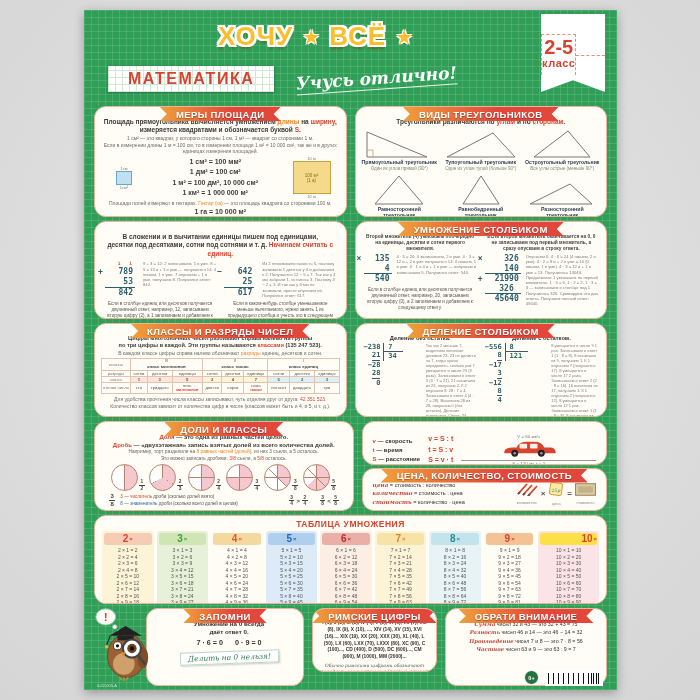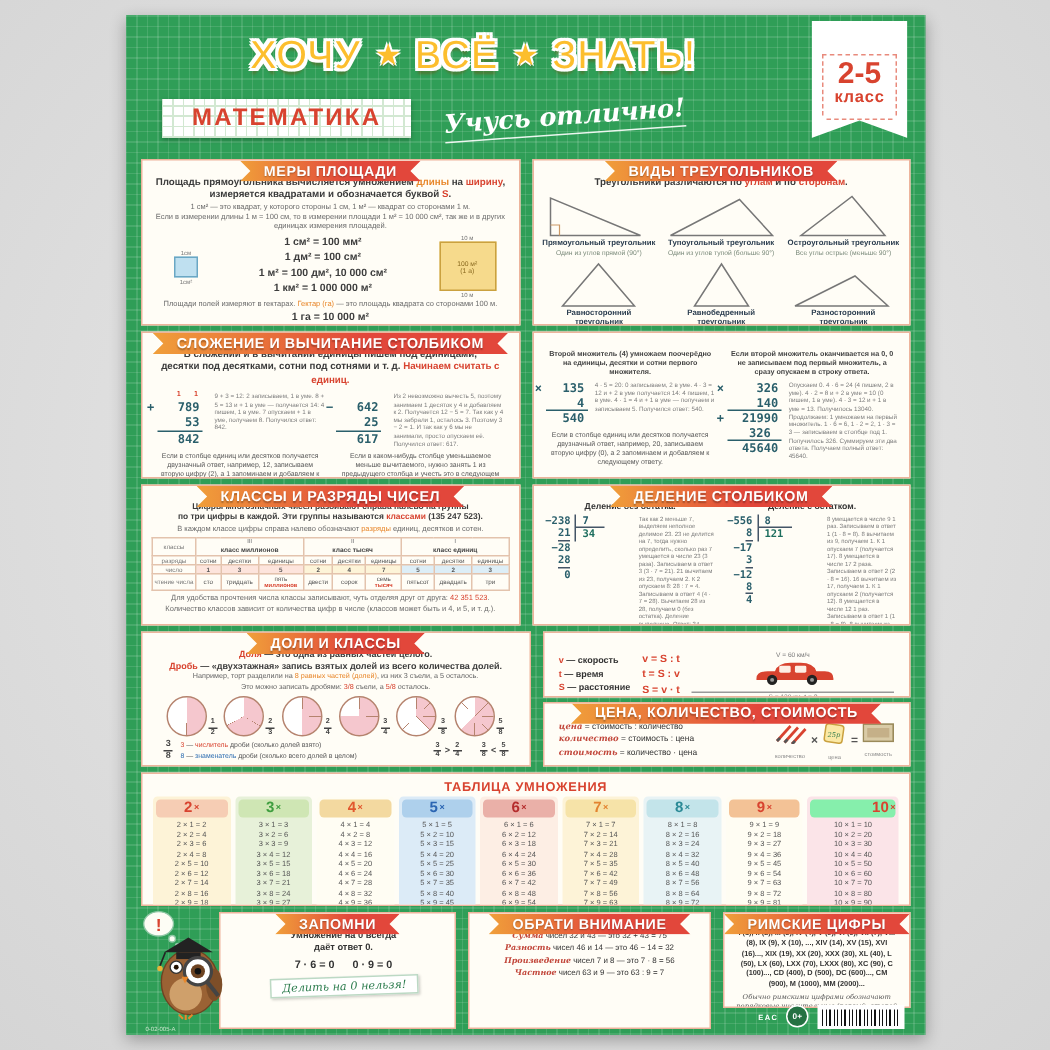--- a/index.html
+++ b/index.html
@@ -8,42 +8,42 @@
        font-family:"Liberation Sans",sans-serif;-webkit-font-smoothing:antialiased}
   .poster{position:absolute;left:84px;top:10px;width:533px;height:680px;box-sizing:border-box;
           background-color:#2f9e57;
           background-image:repeating-linear-gradient(0deg,rgba(255,255,255,.12) 0 1px,transparent 1px 7px),
                            repeating-linear-gradient(90deg,rgba(255,255,255,.12) 0 1px,transparent 1px 7px);
           box-shadow:0 3px 10px rgba(0,0,0,.3);
           padding:4px 10px 6px;display:flex;flex-direction:column;gap:4px}
   
   .header{position:relative;height:88px;flex:none}
   .title-row{display:flex;justify-content:center;align-items:center;gap:9px;padding-top:7px;margin-right:70px}
-  .big-title{font-size:26px;font-weight:400;letter-spacing:1px;color:#fcbe2d;white-space:nowrap;
+  .big-title{font-size:26px;font-weight:700;letter-spacing:1px;color:#fcbe2d;white-space:nowrap;
      text-shadow:-2px -2px 0 #fff,2px -2px 0 #fff,-2px 2px 0 #fff,2px 2px 0 #fff,0 -2px 0 #fff,0 2px 0 #fff,-2px 0 0 #fff,2px 0 0 #fff,0 4px 2px rgba(120,70,0,.45)}
   .star{font-size:20px;color:#fcbe2d;
      text-shadow:-1px -1px 0 #fff,1px -1px 0 #fff,-1px 1px 0 #fff,1px 1px 0 #fff,0 2px 1px rgba(120,70,0,.4)}
   .badge{position:absolute;right:2px;top:0;width:64px;height:78px;background:#fff;
      clip-path:polygon(0 0,100% 0,100% 100%,50% 85%,0 100%);
-     display:flex;flex-direction:column;align-items:center;padding-top:22px;box-sizing:border-box}
+     display:flex;flex-direction:row;align-items:center;padding-top:3px;box-sizing:border-box}
   .badge-box{border:1.5px dashed #e88a7c;border-bottom:none;width:48px;text-align:center;padding:2px 0 6px}
   .badge-num{font-size:20px;font-weight:800;color:#d8432f;line-height:1}
   .badge-word{font-size:11px;font-weight:700;color:#d8432f;letter-spacing:.5px}
   .badge-zig{width:44px;border-bottom:1.5px dashed #e88a7c;margin-top:2px}
   .subject-row{position:absolute;left:14px;top:52px;display:flex;align-items:center;gap:22px}
   .subject-band{background-color:#fff;
      background-image:repeating-linear-gradient(0deg,#d2e8d2 0 1px,transparent 1px 7px),
                       repeating-linear-gradient(90deg,#d2e8d2 0 1px,transparent 1px 7px);
      padding:4px 20px;font-size:16px;font-weight:800;color:#d8432f;letter-spacing:1.5px;
      box-shadow:0 1px 3px rgba(0,0,0,.25)}
   .slogan{font-family:"DejaVu Serif",serif;font-style:italic;font-weight:700;font-size:17px;color:#fff;
      transform:rotate(-4deg);border-bottom:1.5px solid rgba(255,255,255,.9);padding-bottom:1px}
   
   .row{display:flex;gap:8px;flex:none}
-  .panel{position:relative;background:#fffdf6;border:1px solid #edb49c;border-radius:0;
+  .panel{position:relative;background:#fffdf6;border:1px solid #edb49c;border-radius:12px;
          box-sizing:border-box;padding:11px 6px 2px;flex:1;overflow:hidden}
   .ribbon{position:absolute;top:0;left:50%;transform:translateX(-50%);
      background:linear-gradient(90deg,#f09f3a,#e2473b 60%);color:#fff;font-weight:800;font-size:9.5px;
      letter-spacing:.4px;padding:1.5px 16px;white-space:nowrap;text-shadow:0 1px 1px rgba(0,0,0,.3);
      clip-path:polygon(0 0,100% 0,calc(100% - 7px) 50%,100% 100%,0 100%,7px 50%)}
   .c-r{color:#d8432f}.c-o{color:#e8872b}.c-b{color:#2b6cb0}
   .bold-intro{font-size:6.5px;font-weight:700;color:#3b3b3b;line-height:1.3;text-align:center}
   .fine{font-size:5px;color:#6b6b6b;line-height:1.35;text-align:center}
   .eq{font-size:7px;font-weight:700;color:#3d3d3d;text-align:center;line-height:1.5}
   
@@ -161,21 +161,20 @@
 <body>
 
 <div class="poster">
 
   <div class="header">
     <div class="title-row">
       <span class="big-title">ХОЧУ</span>
       <span class="star">★</span>
       <span class="big-title">ВСЁ</span>
       <span class="star">★</span>
-      <span class="big-title">ЗНАТЬ!</span>
     </div>
     <div class="badge">
       <div class="badge-box">
         <div class="badge-num">2-5</div>
         <div class="badge-word">класс</div>
       </div>
       <div class="badge-zig"></div>
     </div>
     <div class="subject-row">
       <div class="subject-band">МАТЕМАТИКА</div>
@@ -262,21 +261,20 @@
           </svg>
           <div class="tri-name">Разносторонний треугольник</div>
 
         </div>
       </div>
     </div>
   </div>
 
   <div class="row" style="height:98px">
     <div class="panel">
-      <div class="ribbon">СЛОЖЕНИЕ И ВЫЧИТАНИЕ СТОЛБИКОМ</div>
       <div class="bold-intro">В сложении и в вычитании единицы пишем под единицами,</div>
       <div class="bold-intro"><span>десятки под десятками, сотни под сотнями и т. д. </span><span class="c-r">Начинаем считать с единиц.</span></div>
       <div class="as-row">
         <div class="colblock" style="width:30px">
           <div class="carry">1 1</div>
           <div class="cb-row"><span class="cb-op">+</span><span>789</span></div>
           <div class="cb-row">53</div>
           <div class="cb-row cb-res">842</div>
         </div>
         <div class="steps">9 + 3 = 12: 2 записываем, 1 в уме. 8 + 5 = 13 и + 1 в уме — получается 14: 4 пишем, 1 в уме. 7 опускаем + 1 в уме, получаем 8. Получился ответ: 842.</div>
@@ -288,20 +286,21 @@
         </div>
         <div class="steps">Из 2 невозможно вычесть 5, поэтому занимаем 1 десяток у 4 и добавляем к 2. Получается 12 − 5 = 7. Так как у 4 мы забрали 1, осталось 3. Поэтому 3 − 2 = 1. И так как у 6 мы не занимали, просто опускаем её. Получился ответ: 617.</div>
       </div>
       <div class="notes-row">
         <div class="note">Если в столбце единиц или десятков получается двузначный ответ, например, 12, записываем вторую цифру (2), а 1 запоминаем и добавляем к следующему ответу.</div>
         <div class="note">Если в каком-нибудь столбце уменьшаемое меньше вычитаемого, нужно занять 1 из предыдущего столбца и учесть это в следующем вычислении.</div>
       </div>
     </div>
 
     <div class="panel">
+      <div class="ribbon">УМНОЖЕНИЕ СТОЛБИКОМ</div>
       <div class="m2">
         <div class="m2half">
           <div class="m2intro">Второй множитель (4) умножаем поочерёдно на единицы, десятки и сотни первого множителя.</div>
           <div class="m2body">
             <div class="colblock" style="width:28px">
               <div class="cb-row"><span class="cb-op">×</span><span>135</span></div>
               <div class="cb-row">4</div>
               <div class="cb-row cb-res">540</div>
             </div>
             <div class="steps">4 · 5 = 20: 0 записываем, 2 в уме. 4 · 3 = 12 и + 2 в уме получается 14: 4 пишем, 1 в уме. 4 · 1 = 4 и + 1 в уме — получаем и записываем 5. Получился ответ: 540.</div>
@@ -716,21 +715,21 @@
             <div class="mrow">9 × 2 = 18</div>
             <div class="mrow">9 × 3 = 27</div>
             <div class="mrow">9 × 4 = 36</div>
             <div class="mrow">9 × 5 = 45</div>
             <div class="mrow">9 × 6 = 54</div>
             <div class="mrow">9 × 7 = 63</div>
             <div class="mrow">9 × 8 = 72</div>
             <div class="mrow">9 × 9 = 81</div>
           </div>
           <div class="mcol" style="background: rgb(251, 228, 232);">
-            <div class="mhead" style="background: #86efac; padding-left: 41px;">
+            <div class="mhead" style="background: #fde047; padding-left: 41px;">
               <span class="mnum" style="color: rgb(216, 67, 47);">10</span>
               <span class="mx" style="color: rgb(216, 67, 47);">×</span>
             </div>
             <div class="mrow">10 × 1 = 10</div>
             <div class="mrow">10 × 2 = 20</div>
             <div class="mrow">10 × 3 = 30</div>
             <div class="mrow">10 × 4 = 40</div>
             <div class="mrow">10 × 5 = 50</div>
             <div class="mrow">10 × 6 = 60</div>
             <div class="mrow">10 × 7 = 70</div>
@@ -770,33 +769,33 @@
       <div class="ribbon">ЗАПОМНИ</div>
       <div class="rem-text">Умножение на 0 всегда</div>
       <div class="rem-text">даёт ответ 0.</div>
       <div class="rem-eqs">
         <span>7 · 6 = 0</span>
         <span>0 · 9 = 0</span>
       </div>
       <div class="rem-note">Делить на 0 нельзя!</div>
     </div>
 
+    <div class="panel" style="align-self:flex-start;height:64px">
+      <div class="ribbon">РИМСКИЕ ЦИФРЫ</div>
+      <div class="roman-body">I (1), II (2), III (3), IV (4), V (5), VI (6), VII (7), VIII (8), IX (9), X (10), ..., XIV (14), XV (15), XVI (16)..., XIX (19), XX (20), XXX (30), XL (40), L (50), LX (60), LXX (70), LXXX (80), XC (90), C (100)..., CD (400), D (500), DC (600)..., CM (900), M (1000), MM (2000)...</div>
+      <div class="roman-note">Обычно римскими цифрами обозначают порядковые числительные (первый, второй и т. д.). Чаще всего обозначают века (XXI век).</div>
+    </div>
+
     <div class="panel" style="flex:none;width:162px">
       <div class="ribbon">ОБРАТИ ВНИМАНИЕ</div>
       <div class="att-line"><span class="att-w">Сумма</span><span> чисел 32 и 43 — это 32 + 43 = 75</span></div>
       <div class="att-line"><span class="att-w">Разность</span><span> чисел 46 и 14 — это 46 − 14 = 32</span></div>
       <div class="att-line"><span class="att-w">Произведение</span><span> чисел 7 и 8 — это 7 · 8 = 56</span></div>
       <div class="att-line"><span class="att-w">Частное</span><span> чисел 63 и 9 — это 63 : 9 = 7</span></div>
     </div>
-
-    <div class="panel" style="align-self:flex-start;height:64px">
-      <div class="ribbon">РИМСКИЕ ЦИФРЫ</div>
-      <div class="roman-body">I (1), II (2), III (3), IV (4), V (5), VI (6), VII (7), VIII (8), IX (9), X (10), ..., XIV (14), XV (15), XVI (16)..., XIX (19), XX (20), XXX (30), XL (40), L (50), LX (60), LXX (70), LXXX (80), XC (90), C (100)..., CD (400), D (500), DC (600)..., CM (900), M (1000), MM (2000)...</div>
-      <div class="roman-note">Обычно римскими цифрами обозначают порядковые числительные (первый, второй и т. д.). Чаще всего обозначают века (XXI век).</div>
-    </div>
   </div>
 
   <div class="code">0-02-005-А</div>
   <div class="marks">EAC</div>
   <div class="age">0+</div>
   <div class="barcode">
       <div class="bars"></div>
     </div>
 </div>
 

